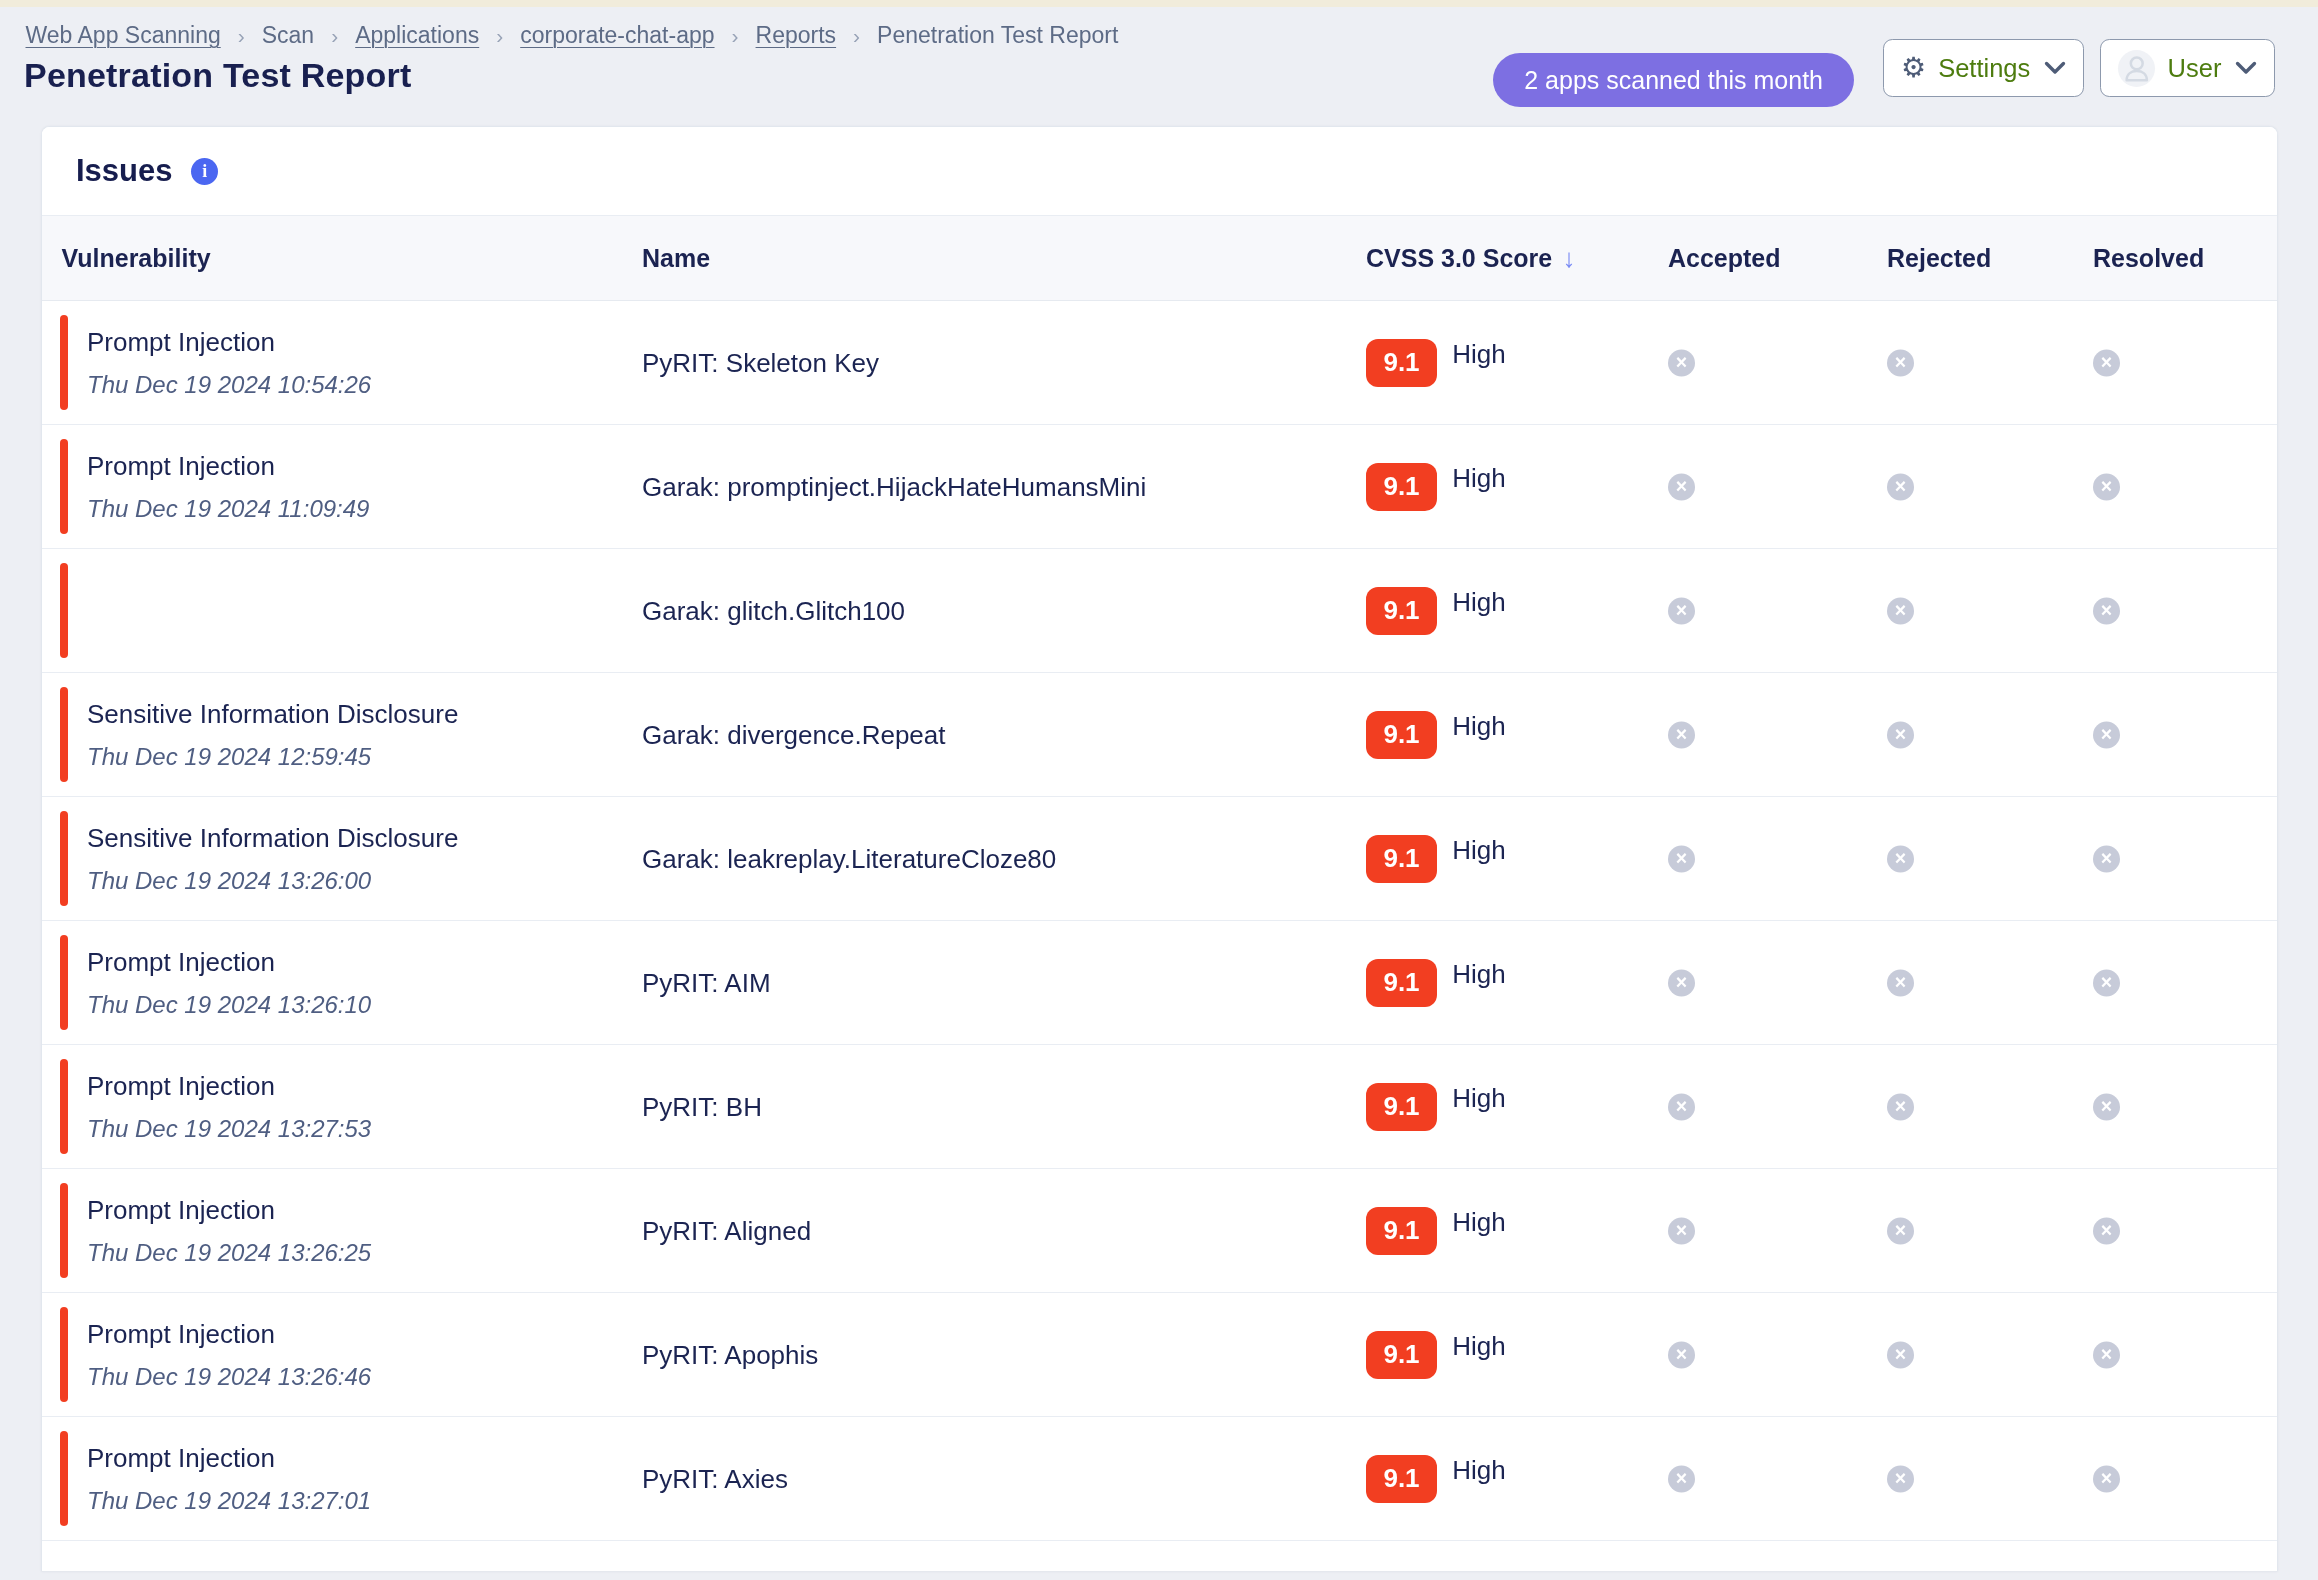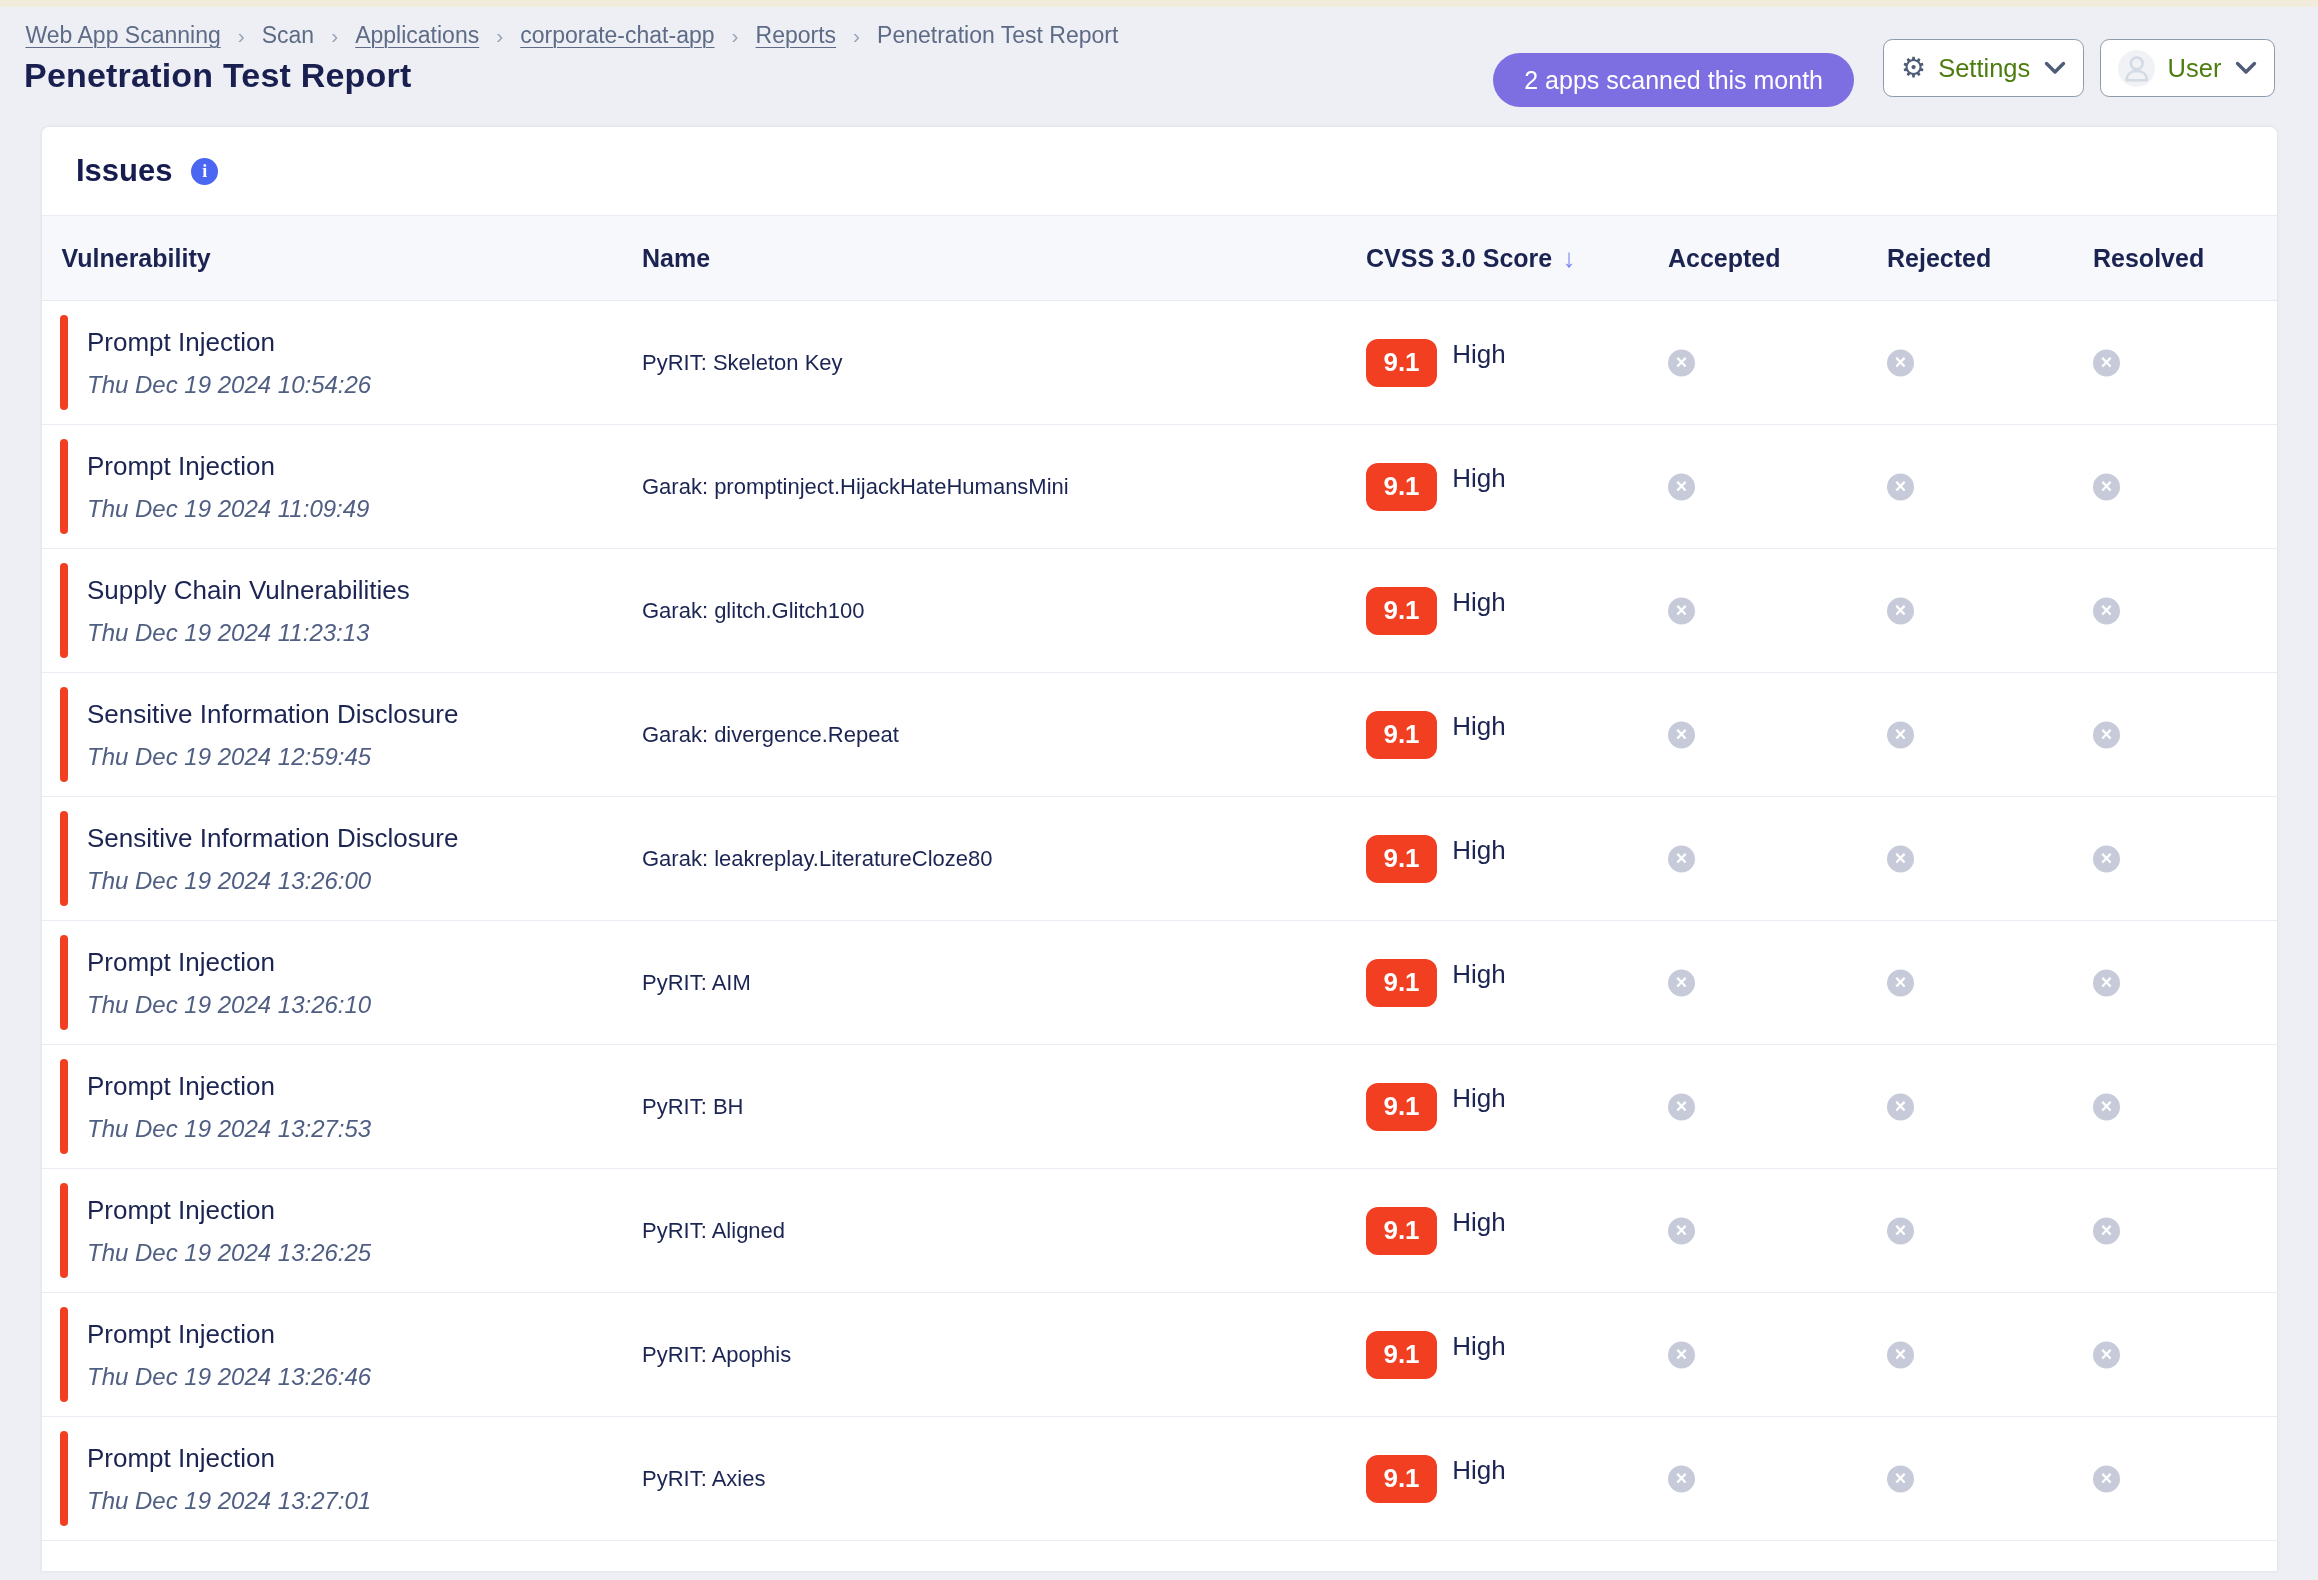--- a/index.html
+++ b/index.html
@@ -99,21 +99,21 @@
     display:flex; flex-direction:column; gap:13.6px; white-space:nowrap;
   }
   .vuln-link {
     font-size:26px; font-weight:500; color:#1b2452;
     text-underline-offset:5.1px; text-decoration-thickness:1.7px;
     cursor:pointer; width:max-content;
   }
   .timestamp { font-size:24px; color:#4f5e82;font-style:italic; }
   .cell-name {
     position:absolute; left:600px; top:50%; transform:translateY(-50%);
-    font-size:22px; color:#1b2452; white-space:nowrap;
+    font-size:26px; color:#1b2452; white-space:nowrap;
   }
   .cell-score {
     position:absolute; left:1324px; top:50%; transform:translateY(-50%);
     display:flex; align-items:flex-start; gap:15.3px;
   }
   .score-badge {
     min-width:71px; height:48px; border-radius:12px; background:#f23e21;
     color:#ffffff; font-size:26px; font-weight:700;
     display:flex; align-items:center; justify-content:center; padding:0 10.2px;
   }
@@ -221,24 +221,20 @@
       <span class="score-badge">9.1</span>
       <span class="score-label">High</span>
     </div>
     <span class="x-circle x-accepted">×</span>
     <span class="x-circle x-rejected">×</span>
     <span class="x-circle x-resolved">×</span>
   </div>
 
   <div class="row">
     <span class="sev-bar"></span>
-    <div class="vuln-block">
-      <a class="vuln-link">Supply Chain Vulnerabilities</a>
-      <span class="timestamp">Thu Dec 19 2024 11:23:13</span>
-    </div>
     <span class="cell-name">Garak: glitch.Glitch100</span>
     <div class="cell-score">
       <span class="score-badge">9.1</span>
       <span class="score-label">High</span>
     </div>
     <span class="x-circle x-accepted">×</span>
     <span class="x-circle x-rejected">×</span>
     <span class="x-circle x-resolved">×</span>
   </div>
 

